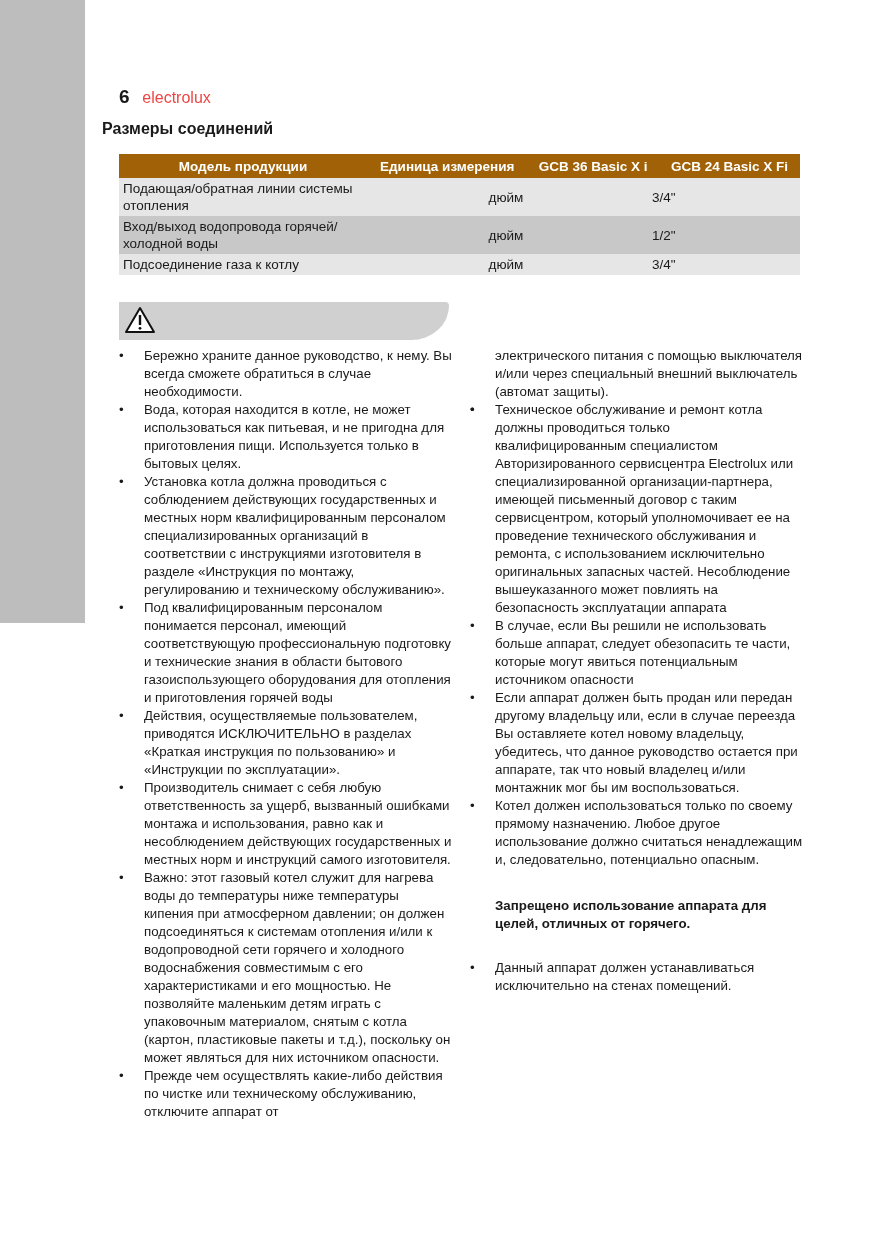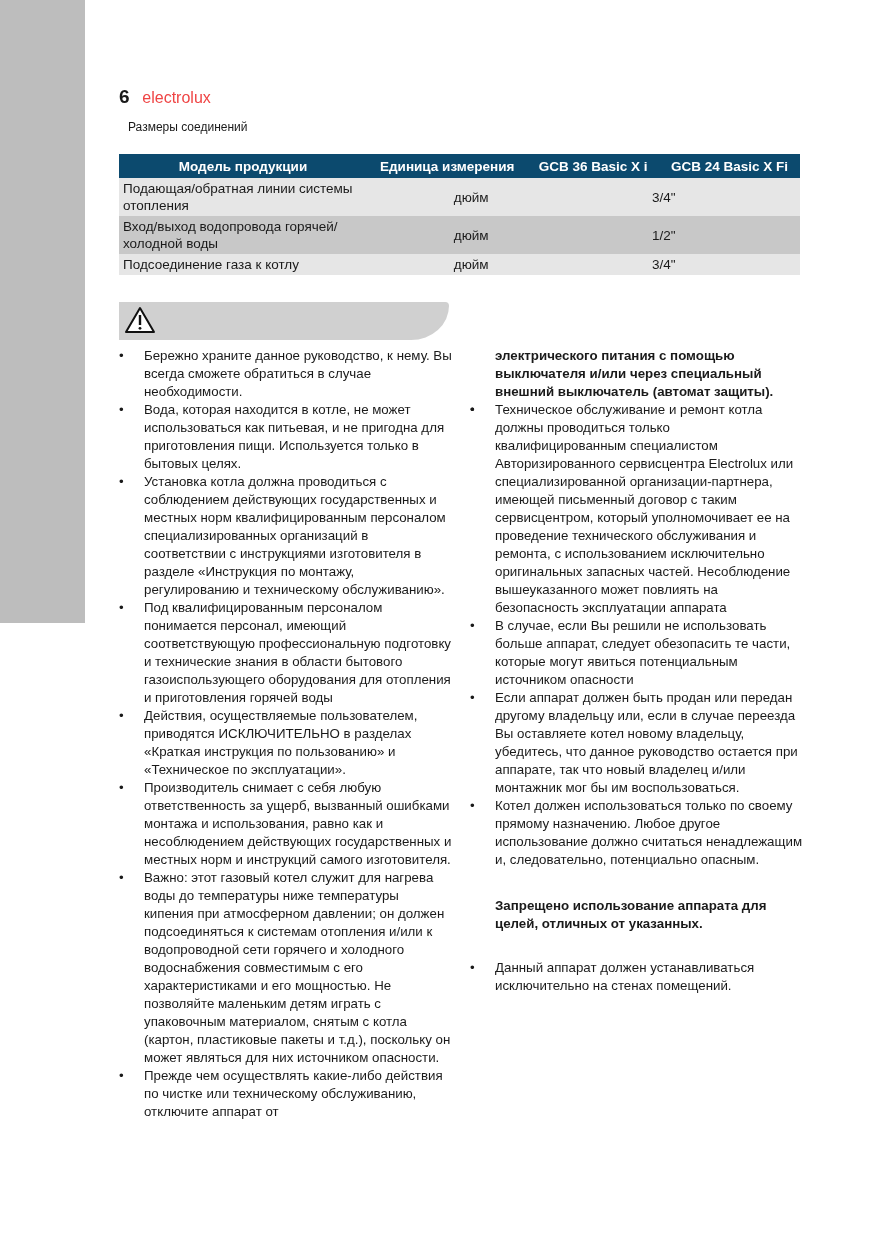--- a/index.html
+++ b/index.html
@@ -4,38 +4,38 @@
   <style>
     html, body { margin: 0; padding: 0; }
     body {
       width: 896px; height: 1247px; position: relative; background: #ffffff;
       font-family: "Liberation Sans", sans-serif; color: #1a1a1a; overflow: hidden;
     }
     .sidebar-band { position: absolute; left: 0; top: 0; width: 85px; height: 623px; background: #bdbdbd; }
     .header { position: absolute; left: 119px; top: 86px; font-size: 17px; }
     .header .pnum { font-weight: bold; font-size: 19px; margin-right: 8px; }
     .header .brand { font-size: 16px; color: #ef4444; }
-    .section-title { position: absolute; left: 128px; top: 120px; font-weight: normal; font-size: 12px; }
+    .section-title { position: absolute; left: 102px; top: 120px; font-weight: bold; font-size: 16px; }
     table.spec { position: absolute; left: 119px; top: 154px; width: 681px; border-collapse: collapse; font-size: 13.5px; }
-    table.spec th { background: #0c4a6e; color: #fff; font-weight: bold; height: 24px; padding: 0 4px; text-align: center; white-space: nowrap; }
+    table.spec th { background: #a16207; color: #fff; font-weight: bold; height: 24px; padding: 0 4px; text-align: center; white-space: nowrap; }
     table.spec td { padding: 2px 4px; vertical-align: middle; line-height: 17px; }
     table.spec tr.r0 td, table.spec tr.r2 td { background: #e6e6e6; }
     table.spec tr.r1 td { background: #c8c8c8; }
     table.spec td.name { width: 240px; }
-    table.spec td.unit { text-align: center; padding-left: 52px; }
+    table.spec td.unit { text-align: right; padding-left: 52px; }
     table.spec td.val { text-align: center; }
     .warn-bar { position: absolute; left: 119px; top: 302px; width: 330px; height: 38px; background: #d0d0d0; border-top-right-radius: 4px; border-bottom-right-radius: 40px 36px; }
     .warn-icon { position: absolute; left: 5px; top: 4px; width: 32px; height: 28px; }
     .col { position: absolute; top: 347px; width: 335px; font-size: 13.3px; line-height: 18px; }
     .col.left { left: 117px; }
     .col.right { left: 468px; }
     ul.blist { list-style: none; margin: 0; padding: 0; }
     ul.blist li { position: relative; padding-left: 27px; }
     ul.blist li .bullet { position: absolute; left: 2px; top: 0; }
-    .cont { padding-left: 27px; font-weight: bold; }
+    .cont { padding-left: 27px; }
     .bold-note { font-weight: bold; padding-left: 27px; margin: 28px 0 26px 0; }
   </style>
 </head>
 <body>
 
 <div class="sidebar-band"></div>
 
 <div class="header">
   <span class="pnum">6</span>
   <span class="brand">electrolux</span>
@@ -78,33 +78,33 @@
     <circle cx="16" cy="22.3" r="1.4" fill="#111"></circle>
   </svg>
 </div>
 
 <div class="col left">
   <ul class="blist">
     <li><span class="bullet">•</span><span>Бережно храните данное руководство, к нему. Вы всегда сможете обратиться в случае необходимости.</span></li>
     <li><span class="bullet">•</span><span>Вода, которая находится в котле, не может использоваться как питьевая, и не пригодна для приготовления пищи. Используется только в бытовых целях.</span></li>
     <li><span class="bullet">•</span><span>Установка котла должна проводиться с соблюдением действующих государственных и местных норм квалифицированным персоналом специализированных организаций в соответствии с инструкциями изготовителя в разделе «Инструкция по монтажу, регулированию и техническому обслуживанию».</span></li>
     <li><span class="bullet">•</span><span>Под квалифицированным персоналом понимается персонал, имеющий соответствующую профессиональную подготовку и технические знания в области бытового газоиспользующего оборудования для отопления и приготовления горячей воды</span></li>
-    <li><span class="bullet">•</span><span>Действия, осуществляемые пользователем, приводятся ИСКЛЮЧИТЕЛЬНО в разделах «Краткая инструкция по пользованию» и «Техническое по эксплуатации».</span></li>
+    <li><span class="bullet">•</span><span>Действия, осуществляемые пользователем, приводятся ИСКЛЮЧИТЕЛЬНО в разделах «Краткая инструкция по пользованию» и «Инструкции по эксплуатации».</span></li>
     <li><span class="bullet">•</span><span>Производитель снимает с себя любую ответственность за ущерб, вызванный ошибками монтажа и использования, равно как и несоблюдением действующих государственных и местных норм и инструкций самого изготовителя.</span></li>
     <li><span class="bullet">•</span><span>Важно: этот газовый котел служит для нагрева воды до температуры ниже температуры кипения при атмосферном давлении; он должен подсоединяться к системам отопления и/или к водопроводной сети горячего и холодного водоснабжения совместимым с его характеристиками и его мощностью. Не позволяйте маленьким детям играть с упаковочным материалом, снятым с котла (картон, пластиковые пакеты и т.д.), поскольку он может являться для них источником опасности.</span></li>
     <li><span class="bullet">•</span><span>Прежде чем осуществлять какие-либо действия по чистке или техническому обслуживанию, отключите аппарат от</span></li>
   </ul>
 </div>
 
 <div class="col right">
   <div class="cont">электрического питания с помощью выключателя и/или через специальный внешний выключатель (автомат защиты).</div>
   <ul class="blist">
     <li><span class="bullet">•</span></li>
     <li><span class="bullet">•</span><span>Техническое обслуживание и ремонт котла должны проводиться только квалифицированным специалистом Авторизированного сервисцентра Electrolux или специализированной организации-партнера, имеющей письменный договор с таким сервисцентром, который уполномочивает ее на проведение технического обслуживания и ремонта, с использованием исключительно оригинальных запасных частей. Несоблюдение вышеуказанного может повлиять на безопасность эксплуатации аппарата</span></li>
     <li><span class="bullet">•</span><span>В случае, если Вы решили не использовать больше аппарат, следует обезопасить те части, которые могут явиться потенциальным источником опасности</span></li>
     <li><span class="bullet">•</span><span>Если аппарат должен быть продан или передан другому владельцу или, если в случае переезда Вы оставляете котел новому владельцу, убедитесь, что данное руководство остается при аппарате, так что новый владелец и/или монтажник мог бы им воспользоваться.</span></li>
     <li><span class="bullet">•</span><span>Котел должен использоваться только по своему прямому назначению. Любое другое использование должно считаться ненадлежащим и, следовательно, потенциально опасным.</span></li>
   </ul>
-  <div class="bold-note">Запрещено использование аппарата для целей, отличных от указанных.</div>
+  <div class="bold-note">Запрещено использование аппарата для целей, отличных от горячего.</div>
   <ul class="blist">
     <li><span class="bullet">•</span><span>Данный аппарат должен устанавливаться исключительно на стенах помещений.</span></li>
   </ul>
 </div>
 
 </body></html>

